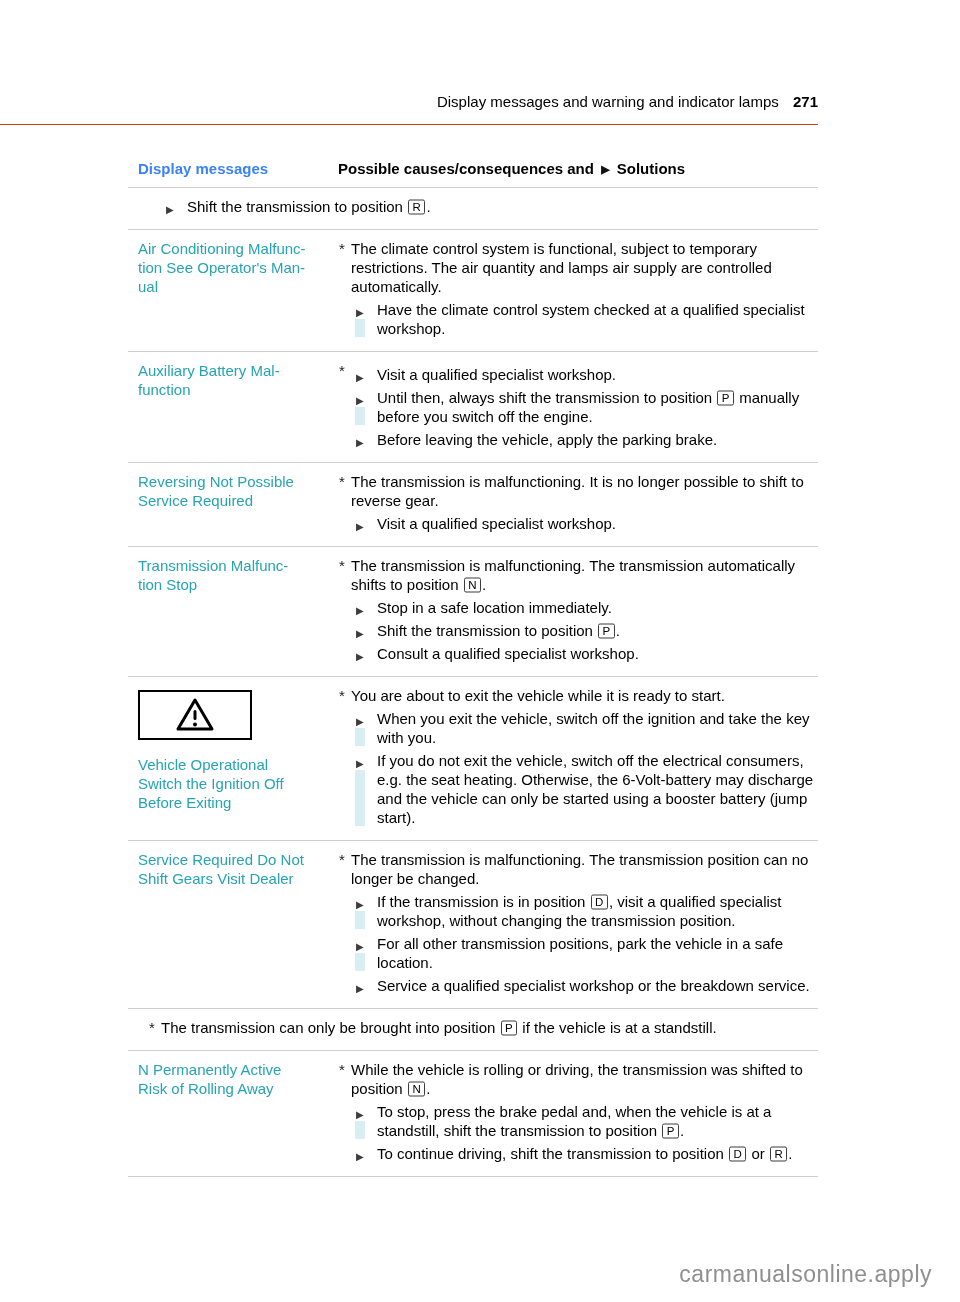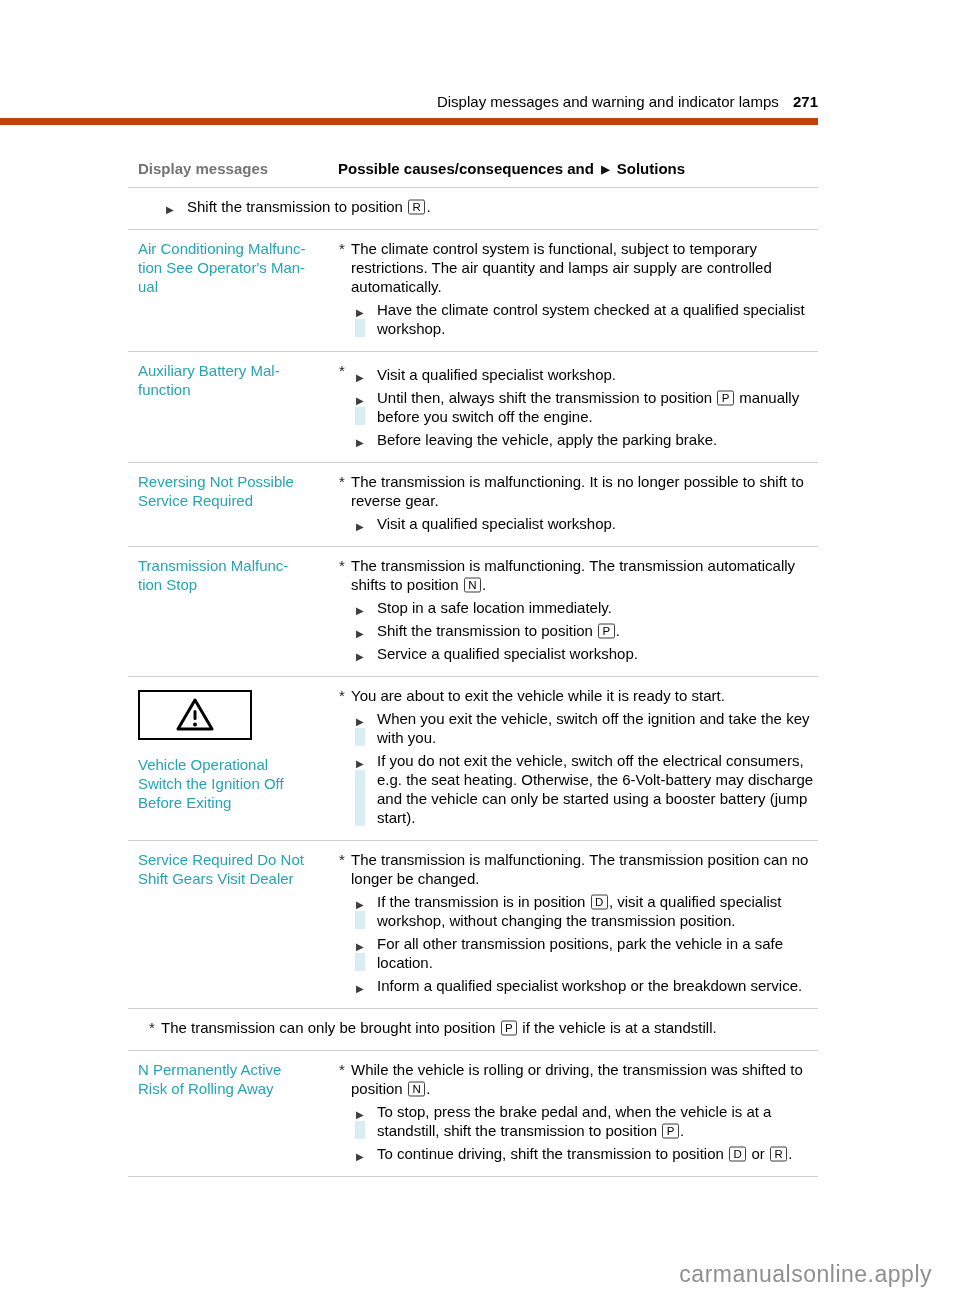--- a/index.html
+++ b/index.html
@@ -7,22 +7,22 @@
     position:relative;
     width:960px;height:1302px;
     background:#ffffff;
     font-family:"Liberation Sans",sans-serif;
     color:#000;
     overflow:hidden;
   }
   
   .topbar{
     position:absolute;left:0;top:93px;width:818px;
-    border-bottom:7px solid #c2410c;
-    padding-bottom:7px;
+    border-bottom:1px solid #c2410c;
+    padding-bottom:13px;
     text-align:right;
     font-size:15px;line-height:18px;
   }
   .topbar .pgnum{font-weight:bold;margin-left:10px;}
   
   .tbl{
     position:absolute;left:128px;top:155px;width:690px;
     font-size:15px;line-height:19px;
   }
   .trow{display:flex;border-bottom:1px solid var(--sep,#cfcfcf);}
@@ -68,21 +68,21 @@
 
 <div class="page">
 
   <div class="topbar">
     <span>Display messages and warning and indicator lamps</span>
     <span class="pgnum">271</span>
   </div>
 
   <div class="tbl">
     <div class="trow thead">
-      <div class="cl" style="color:#737373;">Display messages</div>
+      <div class="cl" style="color:#3b82f6;">Display messages</div>
       <div class="cr">
         <span>Possible causes/consequences and</span>
         <span class="hdr-arrow">▶</span>
         <span>Solutions</span>
       </div>
     </div>
     <div id="rows">
         <div class="trow">
           <div class="cr">
             <div class="item arrow"><span class="bullet">▶</span><span class="txt">Shift the transmission to position <span class="key">R</span>.</span></div>
@@ -118,21 +118,21 @@
           </div>
         </div>
         <div class="trow">
           <div class="cl">
             <div class="msg">Transmission Malfunc-<br>tion Stop</div>
           </div>
           <div class="cr">
             <div class="item star"><span class="bullet">*</span><span class="txt">The transmission is malfunctioning. The transmission automatically shifts to position <span class="key">N</span>.</span></div>
             <div class="item arrow"><span class="bullet">▶</span><span class="txt">Stop in a safe location immediately.</span></div>
             <div class="item arrow"><span class="bullet">▶</span><span class="txt">Shift the transmission to position <span class="key">P</span>.</span></div>
-            <div class="item arrow"><span class="bullet">▶</span><span class="txt">Service a qualified specialist workshop.</span></div>
+            <div class="item arrow"><span class="bullet">▶</span><span class="txt">Consult a qualified specialist workshop.</span></div>
           </div>
         </div>
         <div class="trow">
           <div class="cl">
             <div class="warn-box">
               <svg width="40" height="36" viewBox="0 0 40 36">
                 <path d="M20 3 L37 32 H3 Z" fill="none" stroke="#000" stroke-width="3" stroke-linejoin="round"></path>
                 <rect x="18.5" y="13" width="3" height="10" rx="1.5" fill="#000"></rect>
                 <circle cx="20" cy="27.5" r="2" fill="#000"></circle>
               </svg>
@@ -146,21 +146,21 @@
           </div>
         </div>
         <div class="trow">
           <div class="cl">
             <div class="msg">Service Required Do Not<br>Shift Gears Visit Dealer</div>
           </div>
           <div class="cr">
             <div class="item star"><span class="bullet">*</span><span class="txt">The transmission is malfunctioning. The transmission position can no longer be changed.</span></div>
             <div class="item arrow bar"><span class="bullet">▶</span><span class="txt">If the transmission is in position <span class="key">D</span>, visit a qualified specialist workshop, without changing the transmission position.</span></div>
             <div class="item arrow bar"><span class="bullet">▶</span><span class="txt">For all other transmission positions, park the vehicle in a safe location.</span></div>
-            <div class="item arrow"><span class="bullet">▶</span><span class="txt">Inform a qualified specialist workshop or the breakdown service.</span></div>
+            <div class="item arrow"><span class="bullet">▶</span><span class="txt">Service a qualified specialist workshop or the breakdown service.</span></div>
           </div>
         </div>
         <div class="trow">
           <div class="cr">
             <div class="item star"><span class="bullet">*</span><span class="txt">The transmission can only be brought into position <span class="key">P</span> if the vehicle is at a standstill.</span></div>
           </div>
         </div>
         <div class="trow">
           <div class="cl">
             <div class="msg">N Permanently Active<br>Risk of Rolling Away</div>

